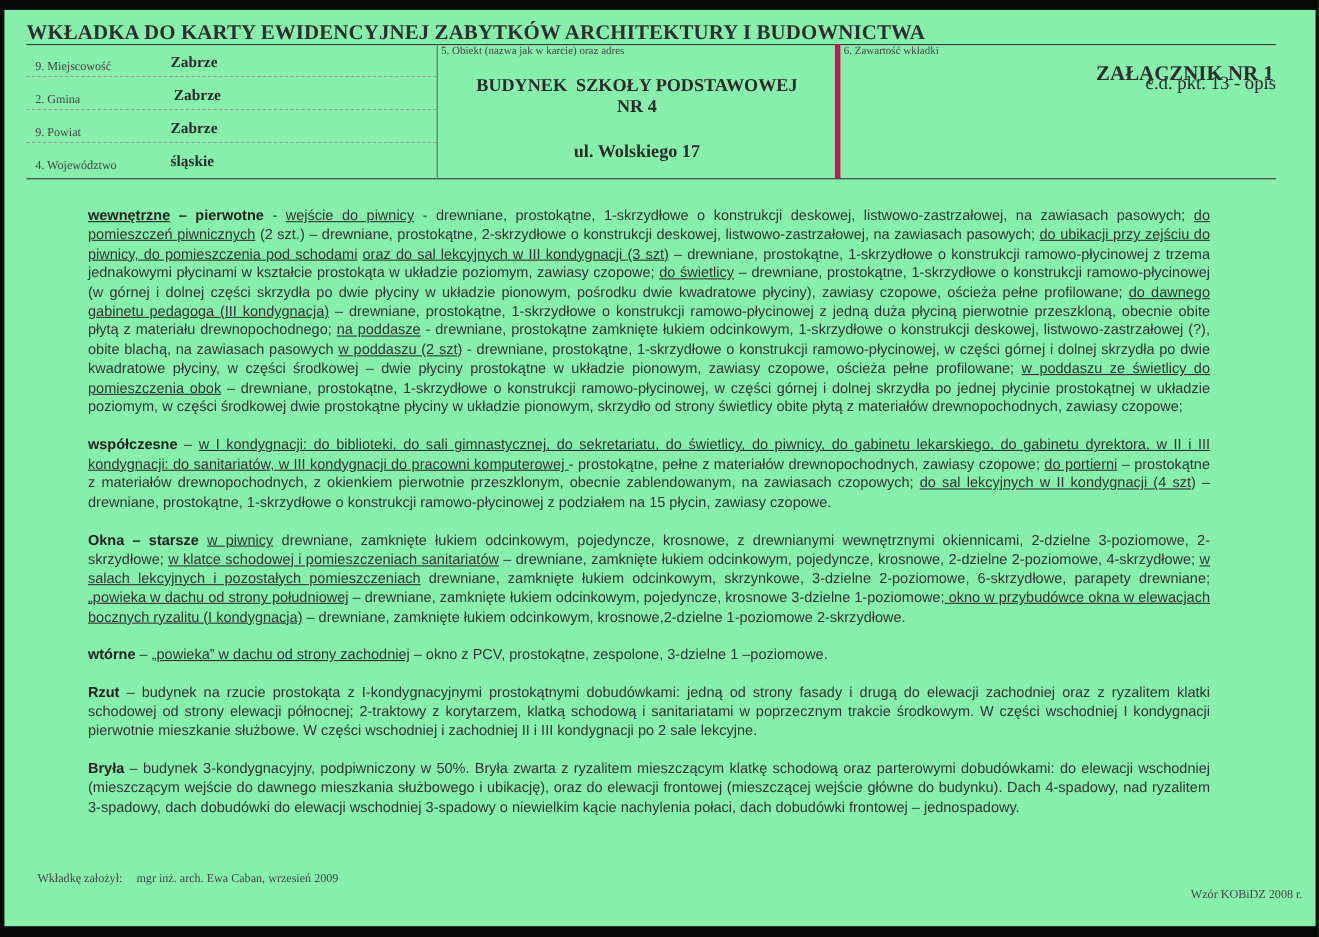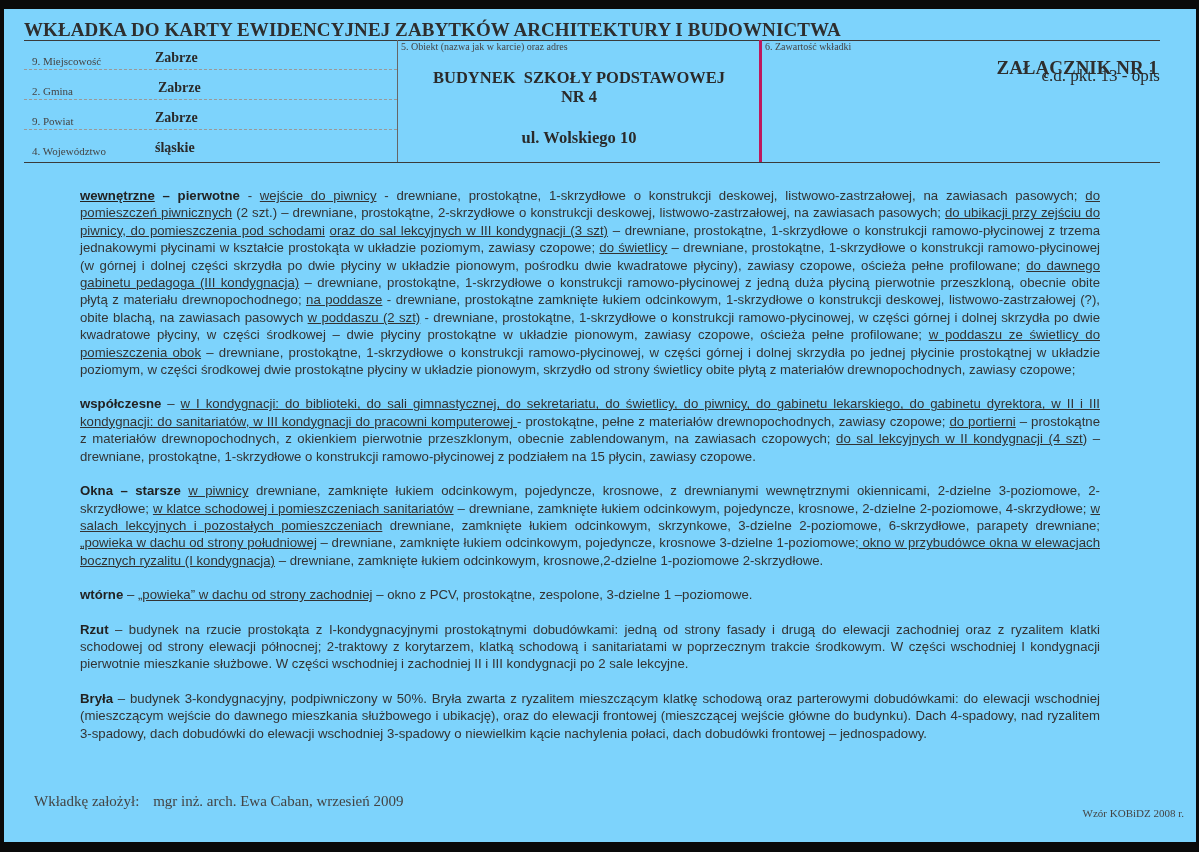--- a/index.html
+++ b/index.html
@@ -2,54 +2,54 @@
 <html><head>
 <meta charset="utf-8">
 <style>
   html, body { margin: 0; padding: 0; }
   body {
     width: 1199px; height: 852px; background: #0a0a0a; overflow: hidden;
     position: relative;
   }
   .page {
     position: absolute; left: 4px; top: 9px; width: 1192px; height: 833px;
-    background: #7dd3fc;
+    background: #86efac;
     font-family: "Liberation Serif", serif; color: #2a2a2a;
   }
   .title {
     position: absolute; left: 20px; top: 10px; font-size: 19px; font-weight: bold;
     letter-spacing: 0.1px; color: #2e2e2e;
   }
   .annex {
     position: absolute; right: 38px; top: 10px; font-size: 19px; font-weight: bold; color: #2e2e2e; margin-top: 38px;
   }
   .title-rule { position: absolute; left: 20px; right: 36px; top: 31px; border-top: 1.5px solid #3a3a3a; }
   .hdr-box { position: absolute; left: 20px; right: 36px; top: 31px; height: 122px; border-bottom: 1.5px solid #3a3a3a; }
   .col-left { position: absolute; left: 0; top: 0; width: 373px; height: 100%; }
   .col-mid { position: absolute; left: 373px; top: 0; width: 362px; height: 100%; border-left: 1px solid #666; }
-  .col-right { position: absolute; left: 735px; top: 0; right: 0; height: 100%; border-left: 3px solid #be185d; text-decoration: underline; }
+  .col-right { position: absolute; left: 735px; top: 0; right: 0; height: 100%; border-left: 5px solid #be185d; text-decoration: underline; }
   .field-row {
     position: absolute; left: 0; width: 373px; height: 30px; border-bottom: 1px dashed #999;
   }
   .field-row:last-child { border-bottom: none; }
   .field-label { position: absolute; left: 8px; bottom: 2px; font-size: 11px; color: #444; }
   .field-value { position: absolute; left: 131px; bottom: 3px; font-size: 14px; font-weight: bold; color: #2a2a2a; }
   .small-label { position: absolute; left: 3px; top: 1px; font-size: 10px; color: #444; }
   .obj-name { position: absolute; left: 0; right: 0; top: 28px; text-align: center; font-size: 16.5px; font-weight: bold; line-height: 19px; }
   .obj-addr { position: absolute; left: 0; right: 0; top: 88px; text-align: center; font-size: 16.5px; font-weight: bold; }
   .content-val { position: absolute; left: 0; right: 0; top: 26px; text-align: right; font-size: 17px; }
   .body-text {
     position: absolute; left: 76px; width: 1020px; top: 178px;
     font-family: "Liberation Sans", sans-serif; font-size: 13.2px; line-height: 17.4px;
     color: #333; text-align: justify;
   }
   .body-text p { margin: 0 0 17px 0; }
   .body-text u { text-decoration: underline; text-underline-offset: 1px; }
   .body-text b { font-weight: bold; color: #222; }
-  .footer-left { position: absolute; left: 30px; top: 784px; font-size: 15px; color: #444; }
+  .footer-left { position: absolute; left: 30px; top: 784px; font-size: 11px; color: #444; }
   .footer-left .who { margin-left: 10px; }
   .footer-right { position: absolute; right: 12px; top: 798px; font-size: 11px; color: #444; text-align: right; }
 </style>
 </head>
 <body>
 
 <div class="page">
   <div class="title">WKŁADKA DO KARTY EWIDENCYJNEJ ZABYTKÓW ARCHITEKTURY I BUDOWNICTWA</div>
   <div class="annex">ZAŁĄCZNIK NR 1</div>
   <div class="title-rule"></div>
@@ -73,21 +73,21 @@
         <span class="field-value">śląskie</span>
       </div>
     </div>
 
     <div class="col-mid">
       <span class="small-label">5. Obiekt (nazwa jak w karcie) oraz adres</span>
       <div class="obj-name">
         <div style="white-space:pre">BUDYNEK  SZKOŁY PODSTAWOWEJ</div>
         <div>NR 4</div>
       </div>
-      <div class="obj-addr">ul. Wolskiego 10</div>
+      <div class="obj-addr">ul. Wolskiego 17</div>
     </div>
 
     <div class="col-right">
       <span class="small-label">6. Zawartość wkładki</span>
       <div class="content-val">c.d. pkt. 13 - opis</div>
     </div>
   </div>
 
   <div class="body-text">
     <p><b><u>wewnętrzne</u></b><b> – pierwotne</b> - <u>wejście do piwnicy</u> - drewniane, prostokątne, 1-skrzydłowe o konstrukcji deskowej, listwowo-zastrzałowej, na zawiasach pasowych; <u>do pomieszczeń piwnicznych</u> (2 szt.) – drewniane, prostokątne, 2-skrzydłowe o konstrukcji deskowej, listwowo-zastrzałowej, na zawiasach pasowych; <u>do ubikacji przy zejściu do piwnicy, do pomieszczenia pod schodami</u> <u>oraz do sal lekcyjnych w III kondygnacji (3 szt)</u> – drewniane, prostokątne, 1-skrzydłowe o konstrukcji ramowo-płycinowej z trzema jednakowymi płycinami w kształcie prostokąta w układzie poziomym, zawiasy czopowe; <u>do świetlicy</u> – drewniane, prostokątne, 1-skrzydłowe o konstrukcji ramowo-płycinowej (w górnej i dolnej części skrzydła po dwie płyciny w układzie pionowym, pośrodku dwie kwadratowe płyciny), zawiasy czopowe, ościeża pełne profilowane; <u> do dawnego gabinetu pedagoga (III kondygnacja)</u> – drewniane, prostokątne, 1-skrzydłowe o konstrukcji ramowo-płycinowej z jedną duża płyciną pierwotnie przeszkloną, obecnie obite płytą z materiału drewnopochodnego; <u>na poddasze</u> - drewniane, prostokątne zamknięte łukiem odcinkowym, 1-skrzydłowe o konstrukcji deskowej, listwowo-zastrzałowej (?), obite blachą, na zawiasach pasowych <u> w poddaszu (2 szt)</u> - drewniane, prostokątne, 1-skrzydłowe o konstrukcji ramowo-płycinowej, w części górnej i dolnej skrzydła po dwie kwadratowe płyciny, w części środkowej – dwie płyciny prostokątne w układzie pionowym, zawiasy czopowe, ościeża pełne profilowane; <u>w poddaszu ze świetlicy do pomieszczenia obok</u> – drewniane, prostokątne, 1-skrzydłowe o konstrukcji ramowo-płycinowej, w części górnej i dolnej skrzydła po jednej płycinie prostokątnej w układzie poziomym, w części środkowej dwie prostokątne płyciny w układzie pionowym, skrzydło od strony świetlicy obite płytą z materiałów drewnopochodnych, zawiasy czopowe;</p>

